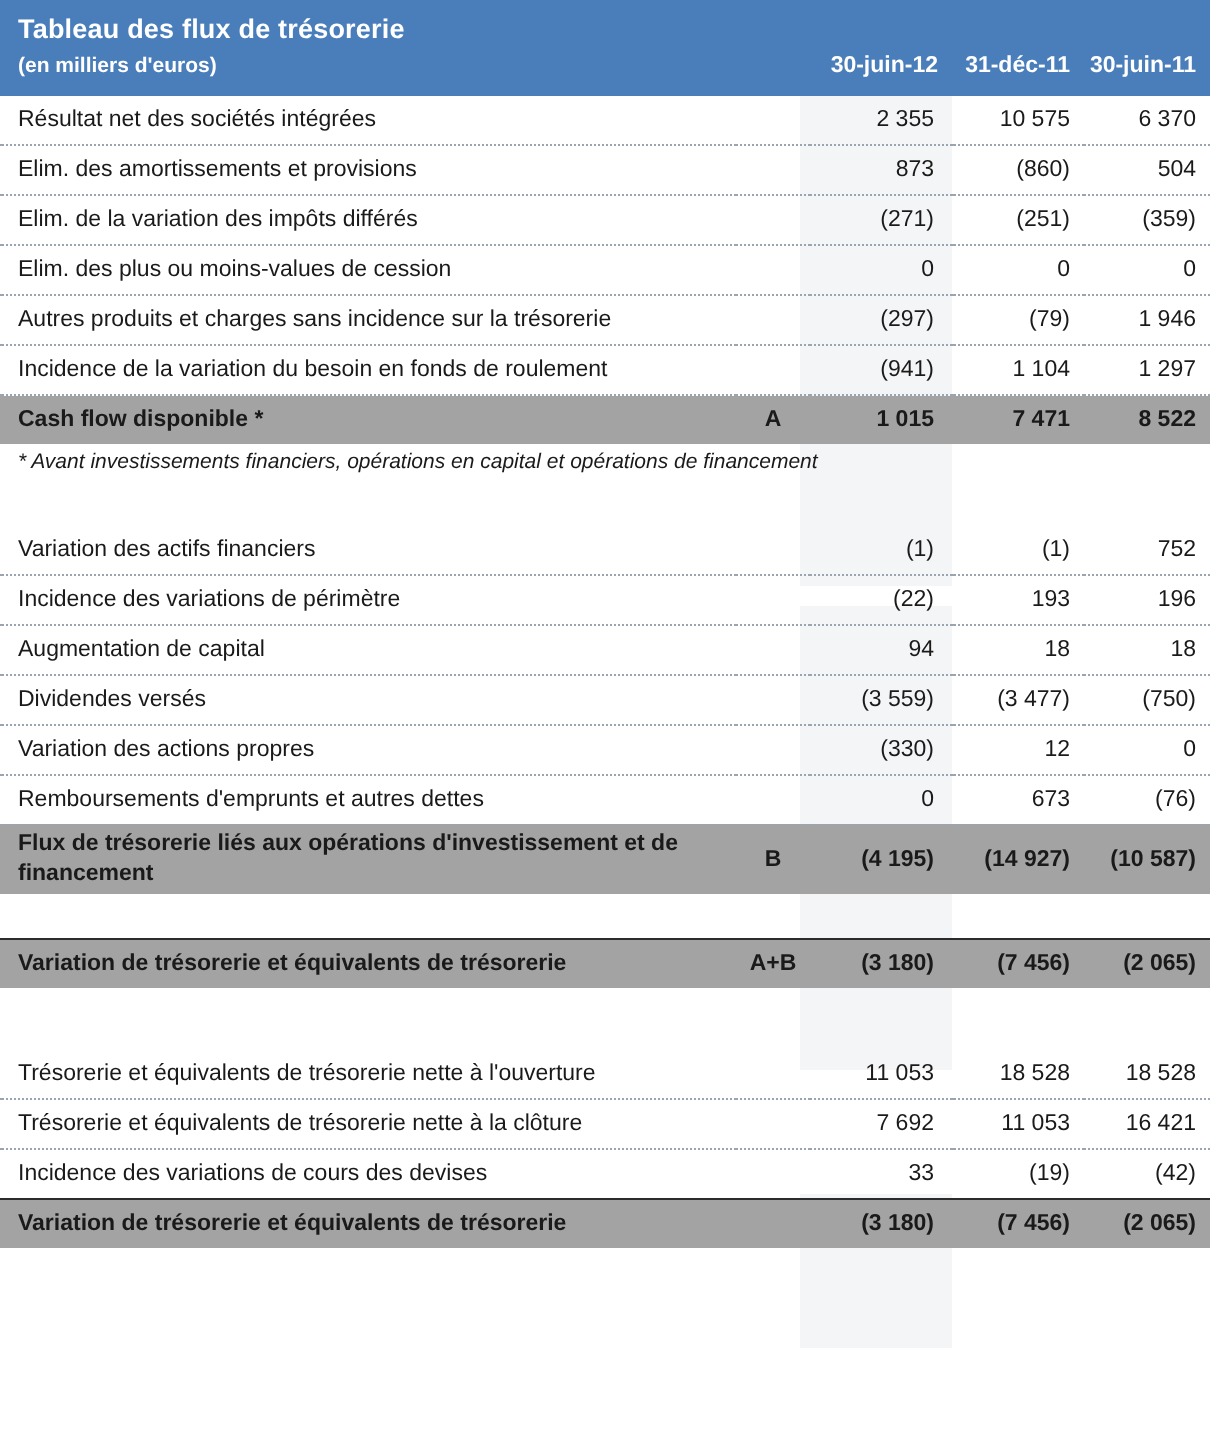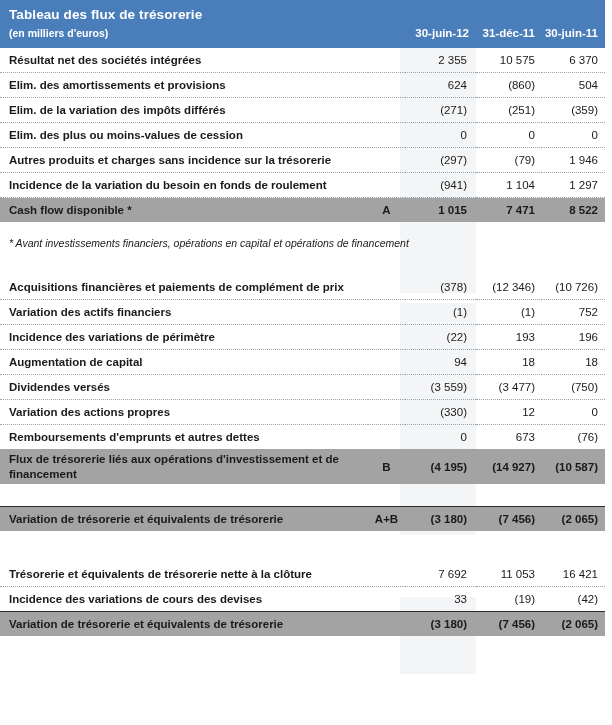--- a/index.html
+++ b/index.html
@@ -84,21 +84,20 @@
     padding: 0;
     height: 24px;
     line-height: 14px;
     vertical-align: middle;
     border-bottom: 1px dotted #9aa5b1;
   }
   td.label {
     text-align: left;
     padding-left: 9px;
     padding-right: 6px;
-    font-weight: bold;
   }
   td.mark {
     text-align: center;
     font-weight: bold;
     font-size: 11.5px;
   }
   td.val {
     text-align: right;
     padding-right: 7px;
     white-space: nowrap;
@@ -114,21 +113,21 @@
   tr.hl.tall > td { height: 34px; }
   tr.hl.tall td.label { line-height: 14.5px; padding-right: 4px; }
 
   
   tr.rule-top > td { border-top: 1.6px solid #2b2b2b; }
 
   
   tr.note > td {
     border-bottom: none;
     height: auto;
-    padding-top: 15px;
+    padding-top: 3px;
     padding-bottom: 2px;
   }
   .note-text {
     font-style: italic;
     font-size: 10.5px;
     line-height: 13.5px;
     padding-left: 9px;
     padding-right: 120px;
   }
 
@@ -177,21 +176,21 @@
         <td class="label">Résultat net des sociétés intégrées</td>
         <td class="mark"></td>
         <td class="val v1">2 355</td>
         <td class="val">10 575</td>
         <td class="val">6 370</td>
       </tr>
 
       <tr>
         <td class="label">Elim. des amortissements et provisions</td>
         <td class="mark"></td>
-        <td class="val v1">624</td>
+        <td class="val v1">873</td>
         <td class="val">(860)</td>
         <td class="val">504</td>
       </tr>
 
       <tr>
         <td class="label">Elim. de la variation des impôts différés</td>
         <td class="mark"></td>
         <td class="val v1">(271)</td>
         <td class="val">(251)</td>
         <td class="val">(359)</td>
@@ -232,27 +231,20 @@
 
       <tr class="note">
         <td colspan="5">
           <div class="note-text">* Avant investissements  financiers, opérations en capital et opérations de financement</div>
         </td>
       </tr>
       <tr class="spacer big">
           <td colspan="5"></td>
         </tr>
 
-      <tr>
-        <td class="label">Acquisitions financières et paiements de complément de prix</td>
-        <td class="mark"></td>
-        <td class="val v1">(378)</td>
-        <td class="val">(12 346)</td>
-        <td class="val">(10 726)</td>
-      </tr>
 
       <tr>
         <td class="label">Variation des actifs financiers</td>
         <td class="mark"></td>
         <td class="val v1">(1)</td>
         <td class="val">(1)</td>
         <td class="val">752</td>
       </tr>
 
       <tr>
@@ -315,20 +307,27 @@
         <td class="val">(2 065)</td>
       </tr>
 
       <tr class="spacer big">
           <td colspan="5"></td>
         </tr>
       <tr class="spacer small">
           <td colspan="5"></td>
         </tr>
 
+      <tr>
+        <td class="label">Trésorerie et équivalents de trésorerie nette à l'ouverture</td>
+        <td class="mark"></td>
+        <td class="val v1">11 053</td>
+        <td class="val">18 528</td>
+        <td class="val">18 528</td>
+      </tr>
 
       <tr>
         <td class="label">Trésorerie et équivalents de trésorerie nette à la clôture</td>
         <td class="mark"></td>
         <td class="val v1">7 692</td>
         <td class="val">11 053</td>
         <td class="val">16 421</td>
       </tr>
 
       <tr>

